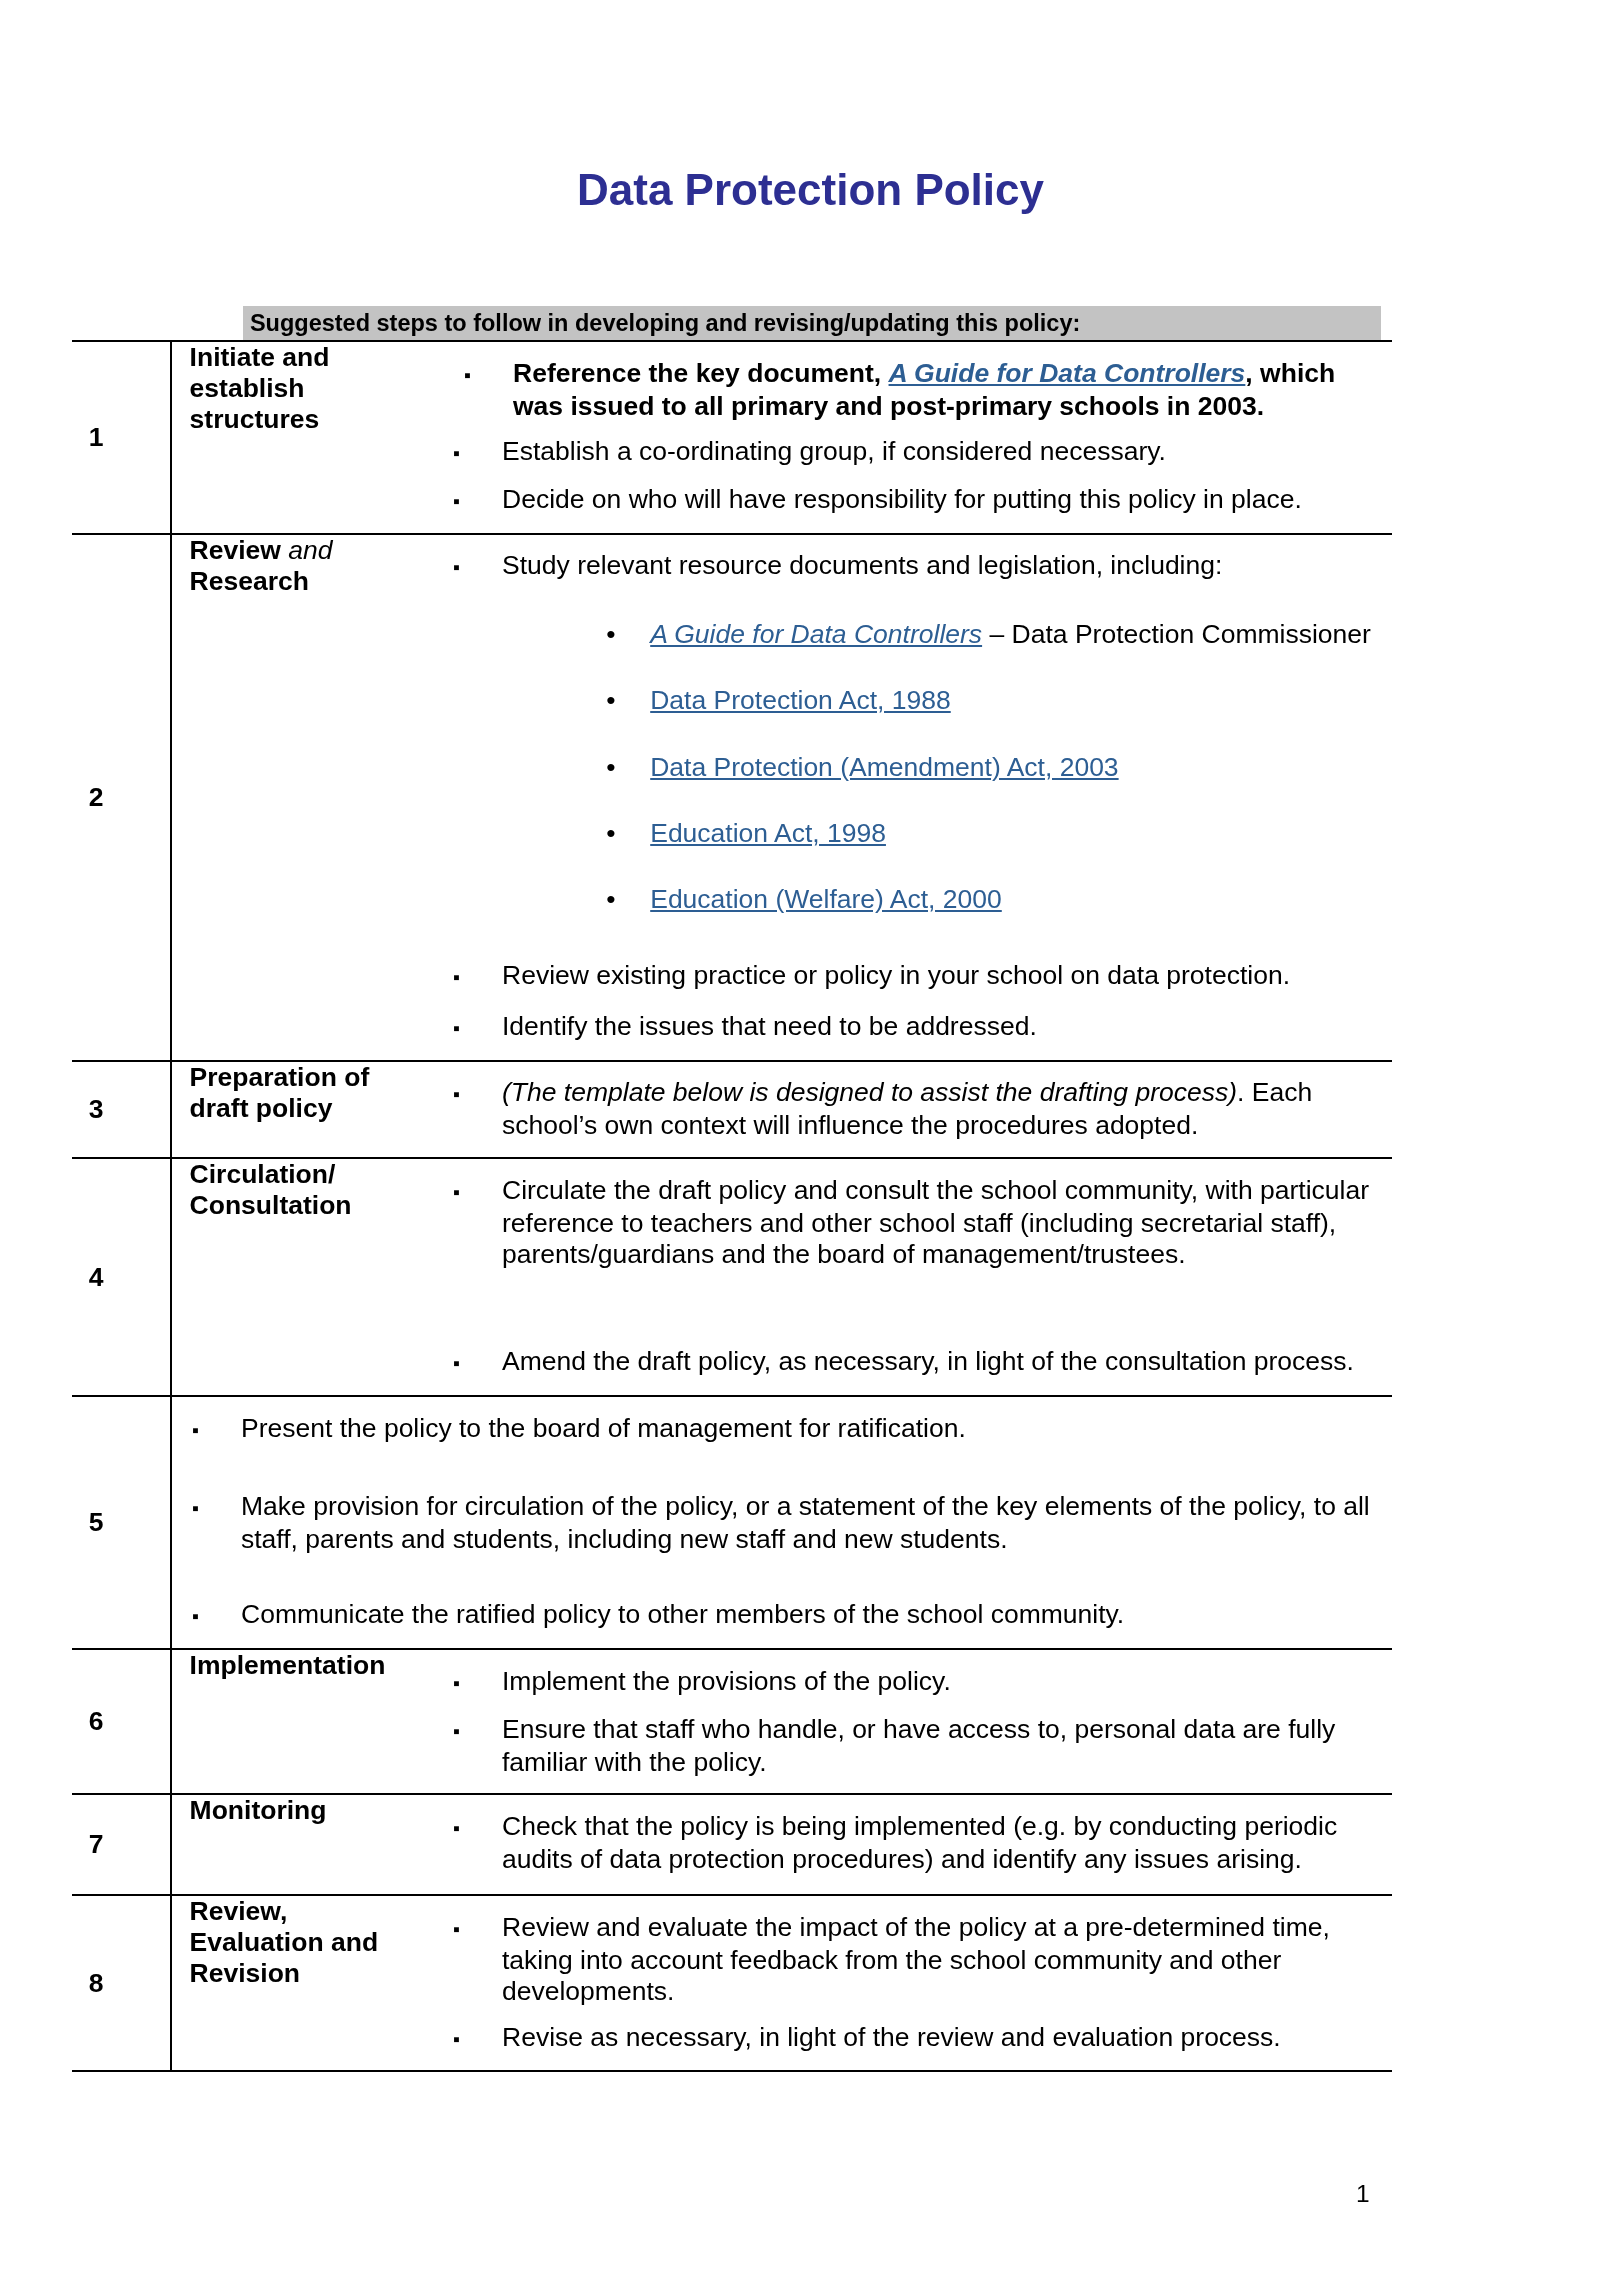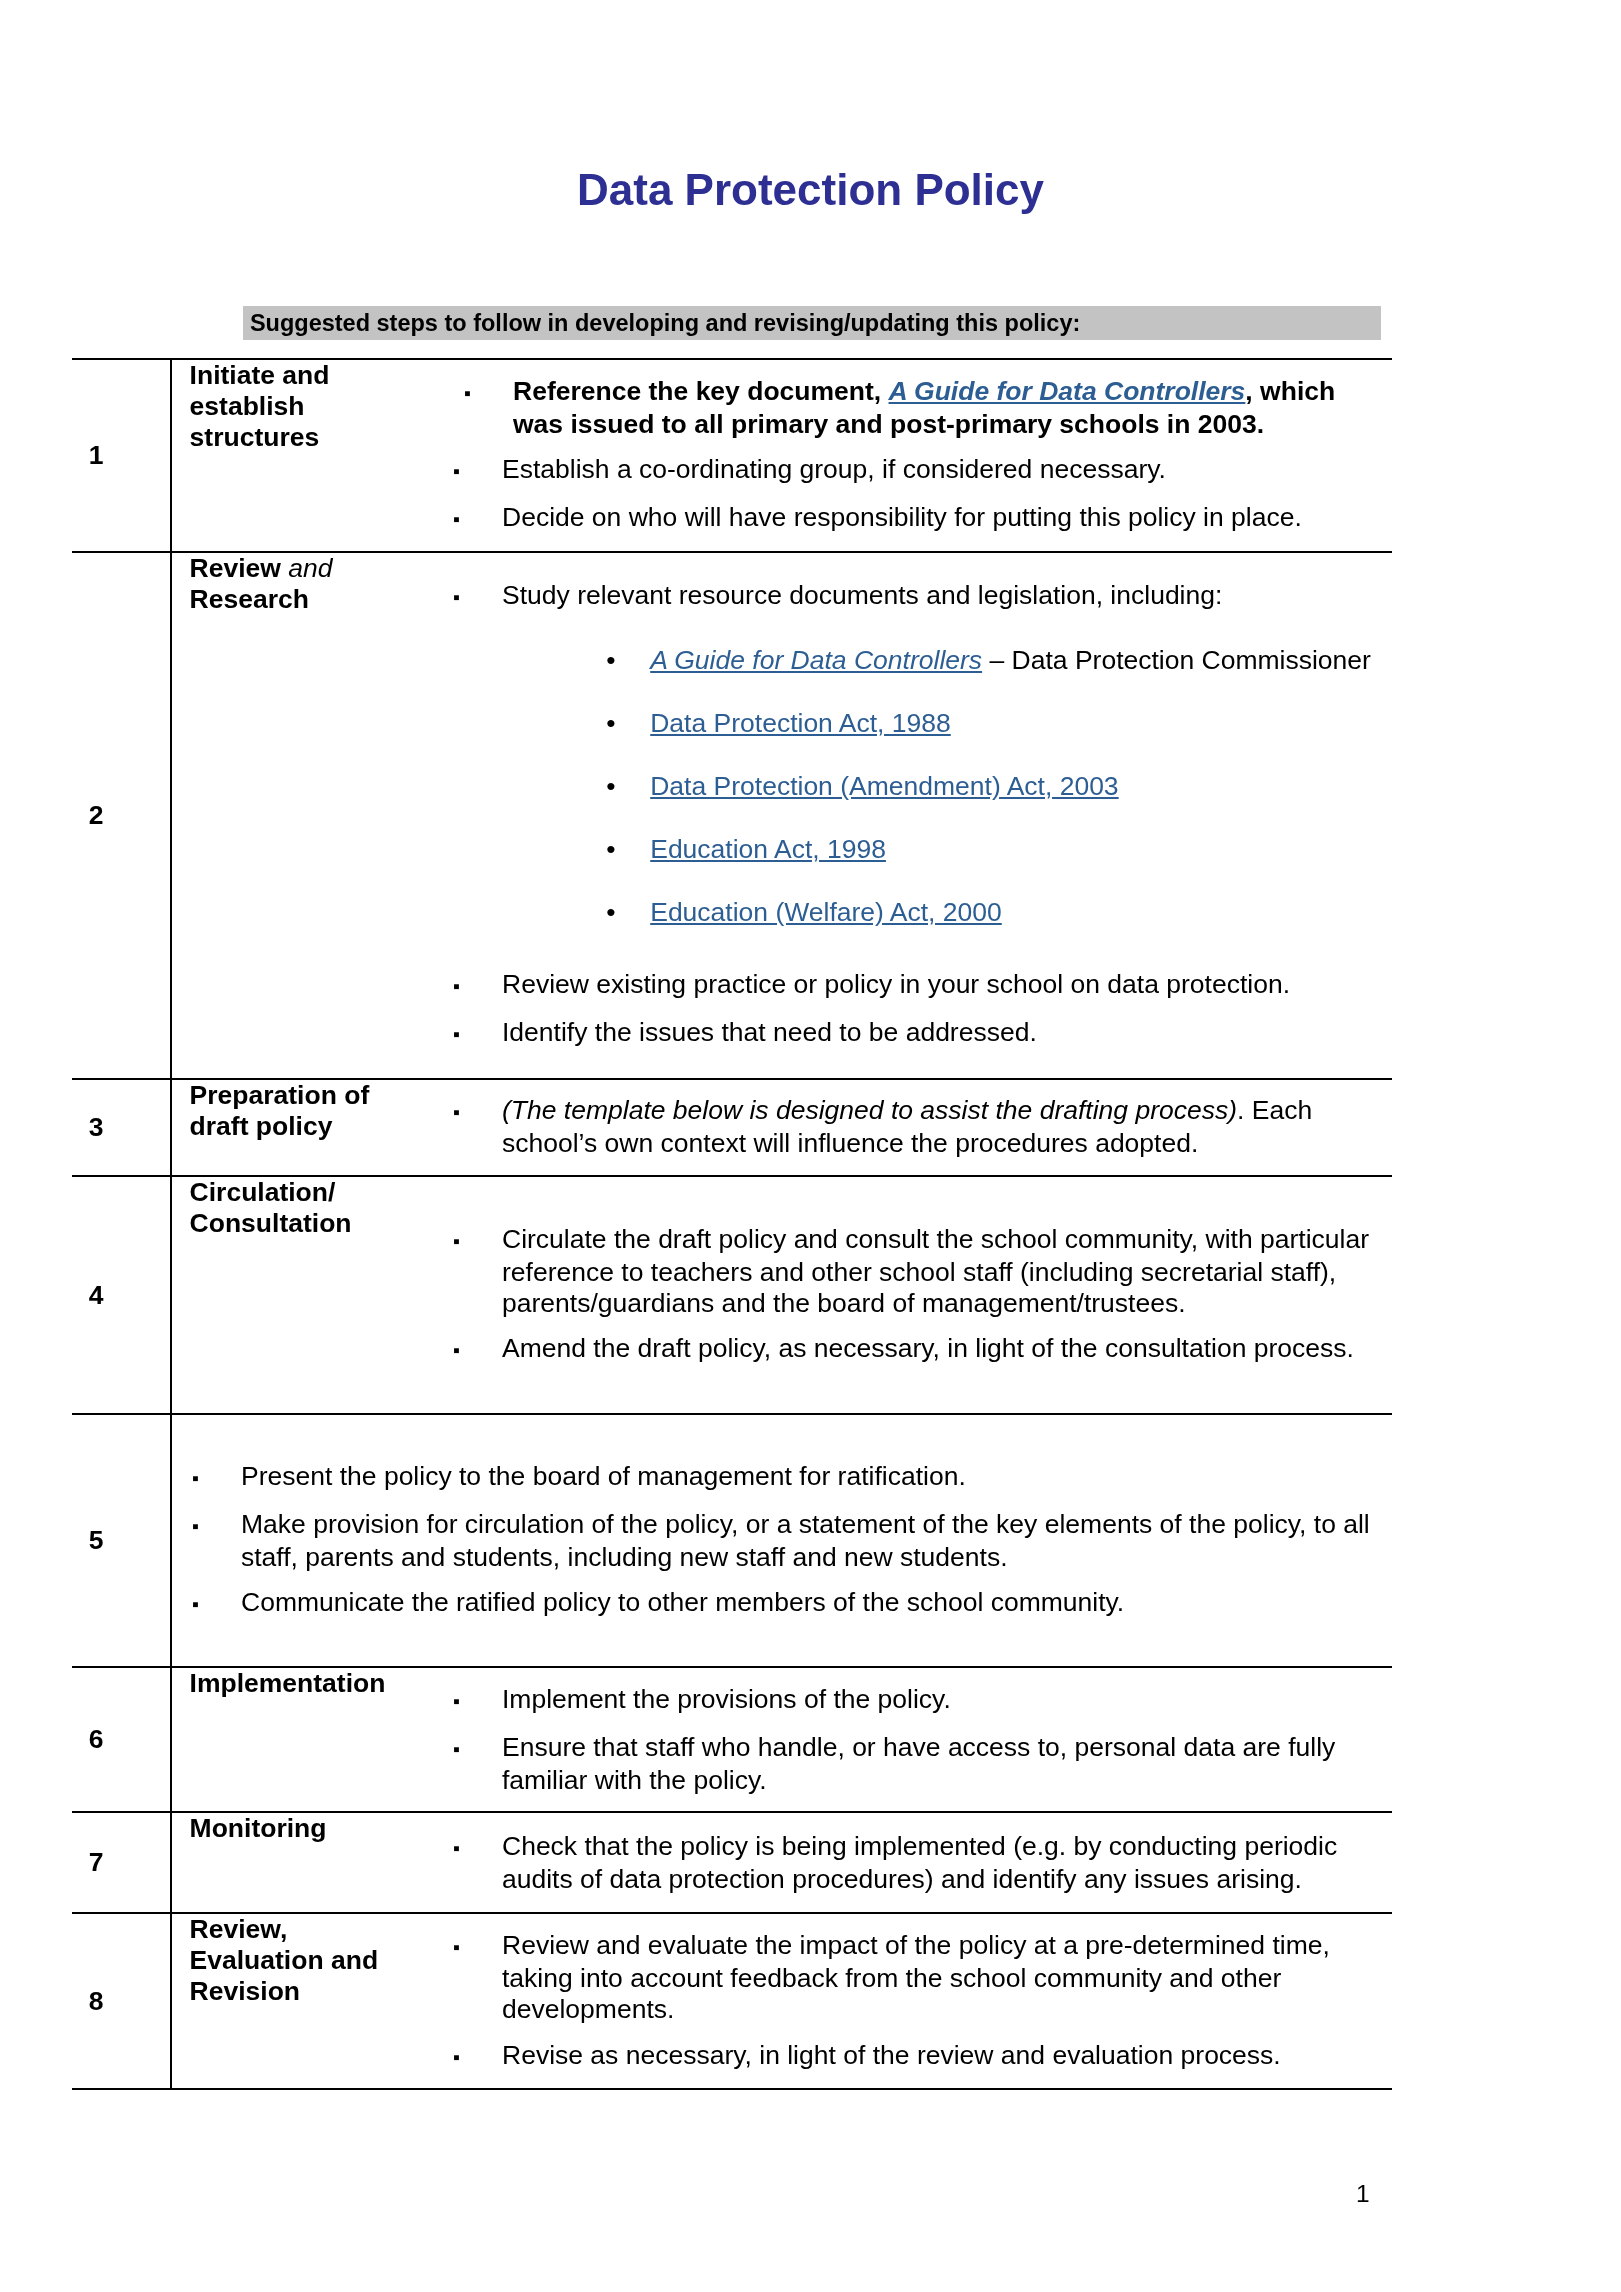--- a/index.html
+++ b/index.html
@@ -12,34 +12,34 @@
     width:1621px;height:2293px;position:relative;background:#fff;
     font-family:"Liberation Sans","DejaVu Sans",sans-serif;
     font-size:26.5px;line-height:31px;color:#000;overflow:hidden;margin:0 auto;
   }
   .title{
     margin:0;padding-top:165px;text-align:center;
     font-size:44px;line-height:49px;font-weight:bold;color:var(--accent_title);
   }
   .table-wrap{margin-left:72px;width:1320px;}
   .header-bar{
-    margin:92px 0 18px 171px;width:1138px;box-sizing:border-box;
+    margin:92px 0 0 171px;width:1138px;box-sizing:border-box;
     background:var(--header_bg);font-weight:bold;font-size:23.5px;
     height:34px;line-height:34px;padding-left:6.9px;
     overflow:hidden;white-space:nowrap;
   }
   .steps-table{border-top:2px solid #000;}
   .row{display:flex;border-bottom:2px solid #000;box-sizing:border-box;align-items:stretch;}
   .col-num{
     flex:0 0 100px;box-sizing:border-box;border-right:2px solid #000;
     display:flex;align-items:center;font-weight:bold;padding-left:16.7px;
   }
   .col-label{flex:0 0 261px;box-sizing:border-box;display:flex;padding-left:17.6px;}
   .label-text{white-space:pre-line;}
-  .col-items{flex:1 1 auto;display:flex;flex-direction:column;justify-content:center;padding:15.7px 19.6px 15.7px 0;box-sizing:border-box;}
+  .col-items{flex:1 1 auto;display:flex;flex-direction:column;justify-content:space-between;padding:15.7px 19.6px 15.7px 0;box-sizing:border-box;}
   .b-item{padding-left:69px;text-indent:-49px;}
   .b-item.emph{padding-left:80px;}
   .b-item .marker{display:inline-block;text-indent:0;width:49px;font-size:19.6px;vertical-align:baseline;}
   .s-item{padding-left:181px;text-indent:-7.8px;}
   .s-item .marker{display:inline-block;text-indent:0;width:44px;font-size:26.5px;}
   .b-item + .b-item{margin-top:14.7px;}
   .s-item{margin-top:32px;}
   .s-item + .b-item{margin-top:41px;}
   .sg-b{font-weight:bold;}
   .sg-i{font-style:italic;}

